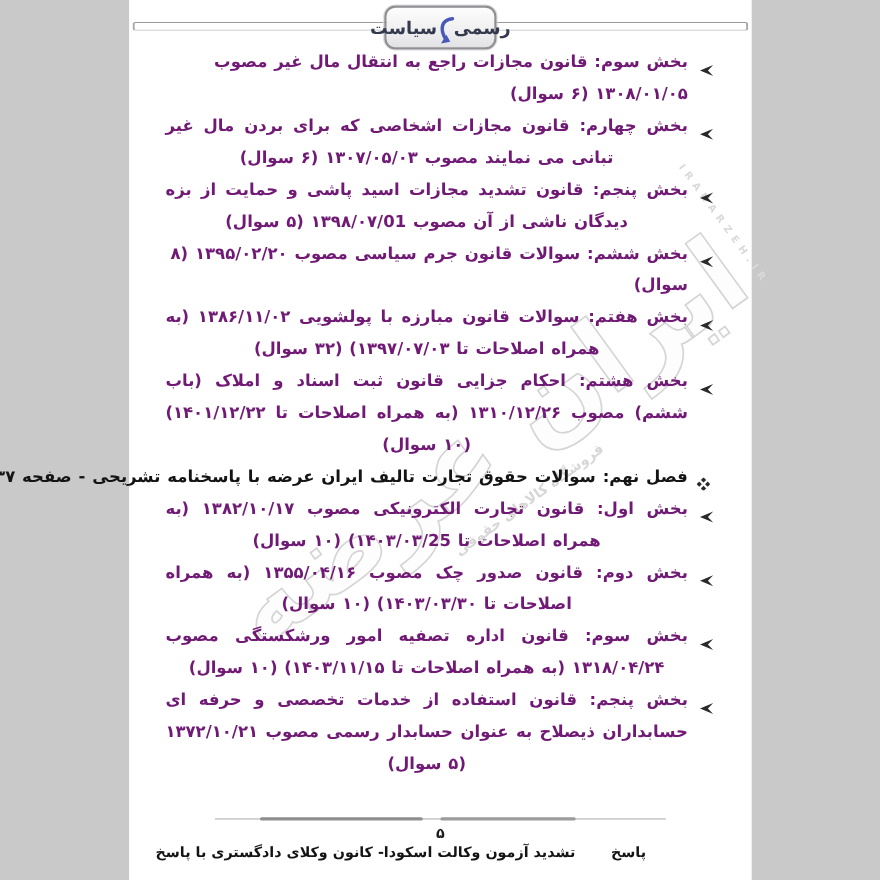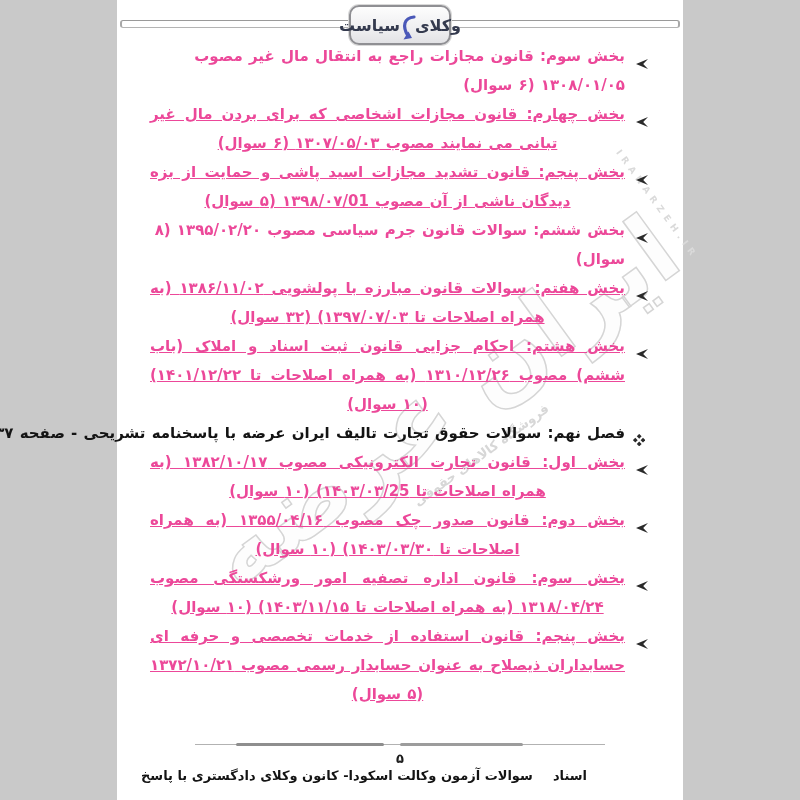--- a/index.html
+++ b/index.html
@@ -61,25 +61,25 @@
     font-size:9px;color:#dadada;letter-spacing:5px;font-weight:700;
   }
 
   
   .toc{
     position:absolute;top:42px;left:33px;right:58px;z-index:1;
     direction:rtl;
   }
   .item{
     position:relative;
-    font-size:15px;line-height:29px;font-weight:700;color:#ec4899;
+    font-size:15px;line-height:29px;font-weight:700;color:#701a75;
     word-spacing:1px;
   }
   .item.single{text-align:right;}
-  .item.wrap{text-align:justify;text-align-last:center;text-decoration:underline;}
+  .item.wrap{text-align:justify;text-align-last:center;}
   .item .bullet{
     position:absolute;right:-23px;top:9px;width:12px;height:12px;
     display:inline-block;
   }
   .item.chapter{white-space:nowrap;text-align:right;color:#141414;}
   .item.chapter .bullet{right:-20px;top:8px;}
 
   
   .f-line{position:absolute;left:78px;top:743px;width:410px;height:3px;z-index:1;}
   .f-line::before{
@@ -105,21 +105,21 @@
   <div class="paper">
 
     <div class="watermark">
       <div class="wm-main">ایران عرضه</div>
       <div class="wm-sub">فروشگاه کالاهای حقوقی</div>
       <div class="wm-arc">IRANARZEH.IR</div>
     </div>
 
     <div class="hrule"></div>
     <div class="logo">
-      <span>وکلای</span>
+      <span>رسمی</span>
       <svg class="logo-arrow" width="17" height="28" viewBox="0 0 17 28">
         <path d="M15 3 C 5 4, 3 12, 9 22" stroke="#4a58b8" stroke-width="3.2" fill="none" stroke-linecap="round"></path>
         <path d="M13 24 L4.5 25.5 L9.5 17.5 Z" fill="#4a58b8"></path>
       </svg>
       <span>سیاست</span>
     </div>
 
     <div class="toc" id="toc">
         <div class="item part single"><span class="bullet"><svg width="12" height="12" viewBox="0 0 12 12">
               <path d="M12 1 L0 6 L12 11 L7.2 6 Z" fill="#2a2a2a"></path>
@@ -159,18 +159,18 @@
             </svg></span><span class="txt">بخش پنجم: قانون استفاده از خدمات تخصصی و حرفه ای حسابداران ذیصلاح به عنوان حسابدار رسمی مصوب ۱۳۷۲/۱۰/۲۱ (۵ سوال)</span></div>
         <div class="item part wrap"></div>
       </div>
 
     <div class="f-line">
       <span class="seg1"></span>
       <span class="seg2"></span>
     </div>
     <div class="f-page">۵</div>
     <div class="f-row">
-      <span>اسناد</span>
-      <span>سوالات آزمون وکالت اسکودا- کانون وکلای دادگستری با پاسخ</span>
+      <span>پاسخ</span>
+      <span>تشدید آزمون وکالت اسکودا- کانون وکلای دادگستری با پاسخ</span>
     </div>
 
   </div>
 </div>
 
 </body></html>

